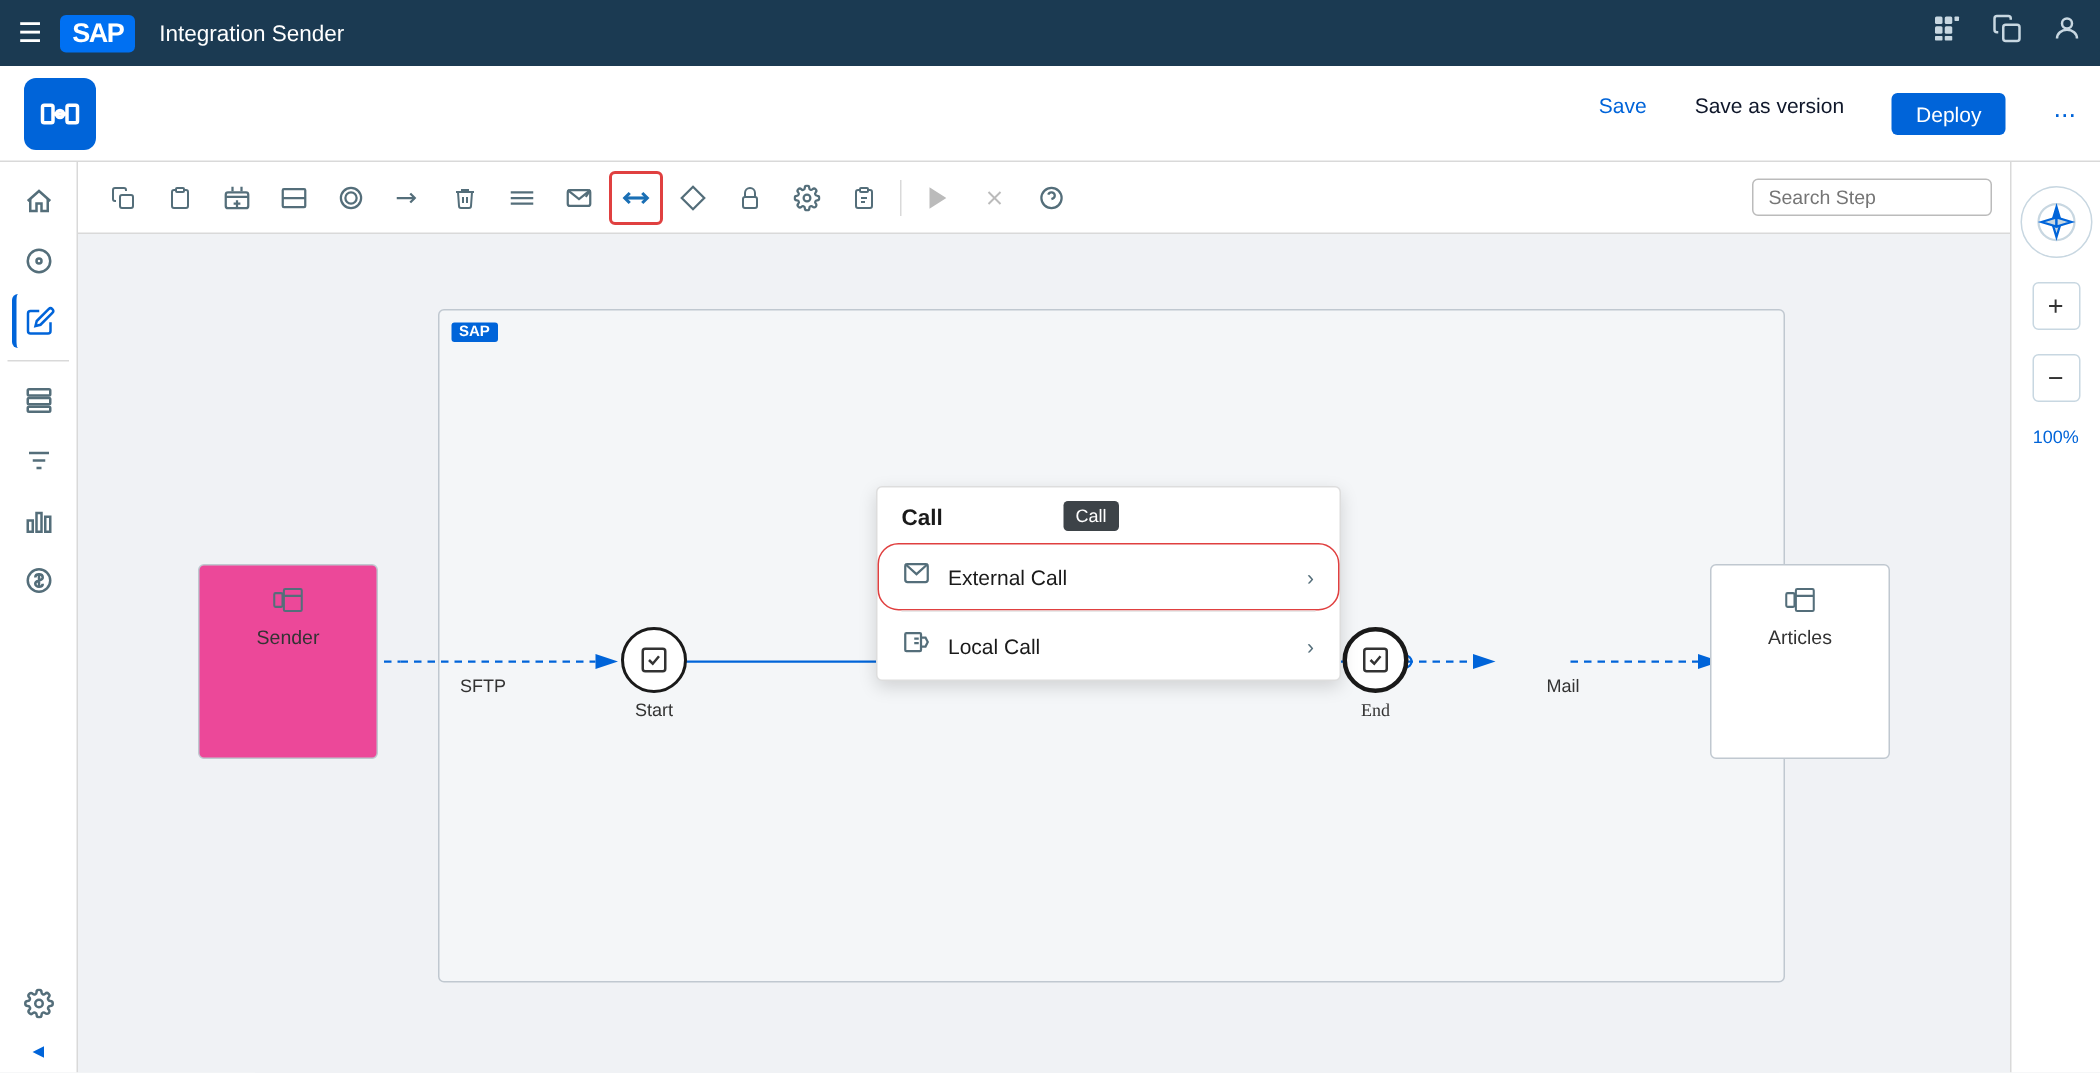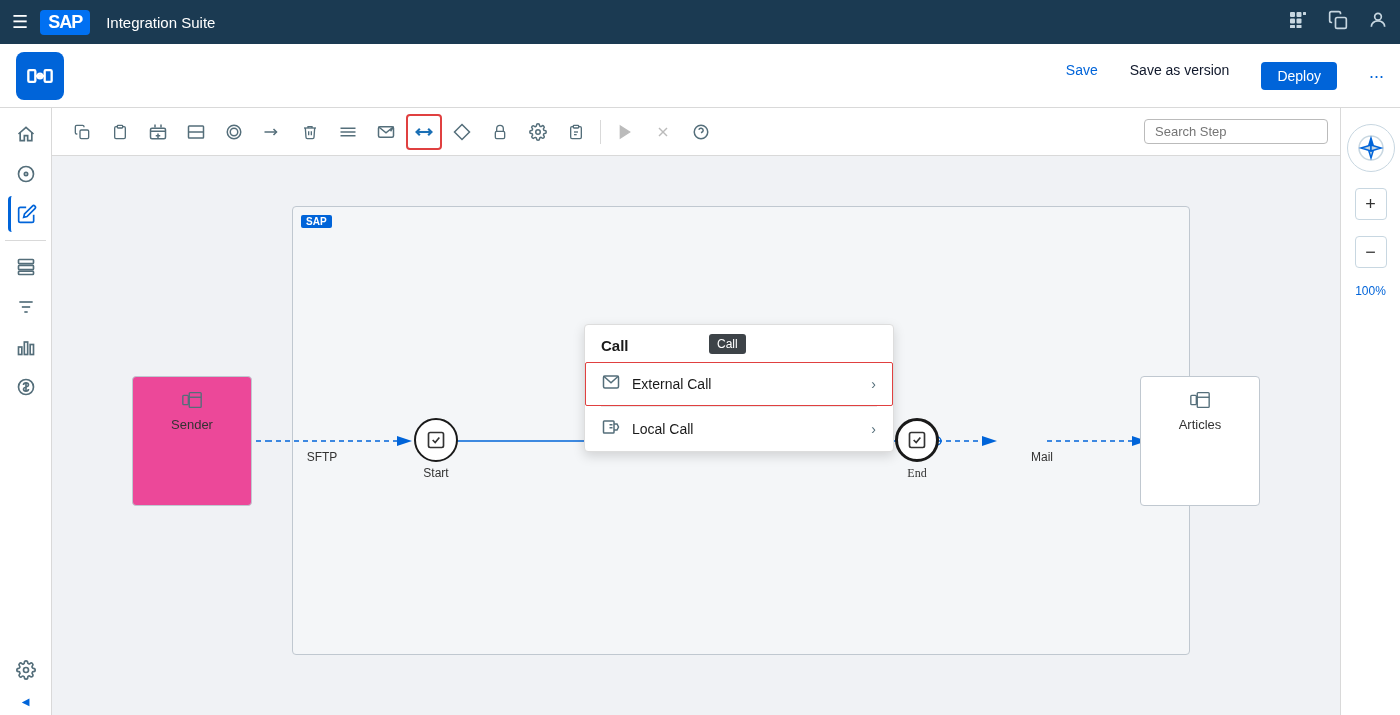--- a/index.html
+++ b/index.html
@@ -71,40 +71,40 @@
       width: 36px; height: 36px; display: flex; align-items: center; justify-content: center;
       border-radius: 4px; cursor: pointer; color: #546e7a; font-size: 16px;
       border: none; background: none; position: relative;
     }
     .toolbar-btn.active-call {
       border: 2px solid #e04040;
     }
     .toolbar-separator { width: 1px; height: 24px; background: #d9d9d9; margin: 0 4px; }
     .search-step-input {
       margin-left: auto; border: 1px solid #bbb; border-radius: 4px;
-      padding: 4px 10px; font-size: 13px; width: 184px; outline: none;
+      padding: 4px 10px; font-size: 13px; width: 160px; outline: none;
     }
 
     
     .canvas {
       flex: 1; background: #f0f2f5; position: relative; overflow: hidden;
     }
 
     
     .call-dropdown {
       position: absolute; top: 168px; left: 532px;
       background: white; border: 1px solid #ddd; border-radius: 4px;
       box-shadow: 0 4px 12px rgba(0,0,0,0.15); width: 310px; z-index: 100;
     }
     .call-dropdown-title {
       font-size: 15px; font-weight: 600; padding: 12px 16px 8px; color: #1a1a1a;
     }
     .call-dropdown-item {
       display: flex; align-items: center; padding: 10px 16px;
-      cursor: pointer; border: 1px solid transparent; border-radius: 2px;
+      cursor: pointer; border: 1px solid transparent; border-radius: 14px;
       font-size: 14px; color: #1a1a1a; gap: 12px;
     }
     .call-dropdown-item.highlighted {
       border: 1px solid #e04040;
     }
     .call-dropdown-item .item-icon { font-size: 16px; color: #546e7a; }
     .call-dropdown-item .item-chevron { margin-left: auto; color: #546e7a; }
     .call-dropdown-separator { height: 1px; background: #e8e8e8; margin: 0 16px; }
 
     
@@ -137,21 +137,21 @@
       font-size: 10px; font-weight: bold; color: white;
       background: #0064d9; padding: 1px 5px; border-radius: 2px;
     }
   </style>
 </head>
 <body>
 
 <div class="top-nav">
   <span class="hamburger">☰</span>
   <span class="sap-logo">SAP</span>
-  <span class="app-title">Integration Suite</span>
+  <span class="app-title">Integration Sender</span>
   <div class="top-nav-right">
     <span class="top-nav-icon">
       <svg width="20" height="20" viewBox="0 0 20 20" fill="none">
         <rect x="2" y="2" width="5" height="5" rx="1" fill="#c8d7e1"></rect>
         <rect x="8.5" y="2" width="5" height="5" rx="1" fill="#c8d7e1"></rect>
         <rect x="15" y="2" width="3" height="3" rx="0.5" fill="#c8d7e1"></rect>
         <rect x="2" y="8.5" width="5" height="5" rx="1" fill="#c8d7e1"></rect>
         <rect x="8.5" y="8.5" width="5" height="5" rx="1" fill="#c8d7e1"></rect>
         <rect x="2" y="15" width="5" height="3" rx="0.5" fill="#c8d7e1"></rect>
         <rect x="8.5" y="15" width="5" height="3" rx="0.5" fill="#c8d7e1"></rect>

